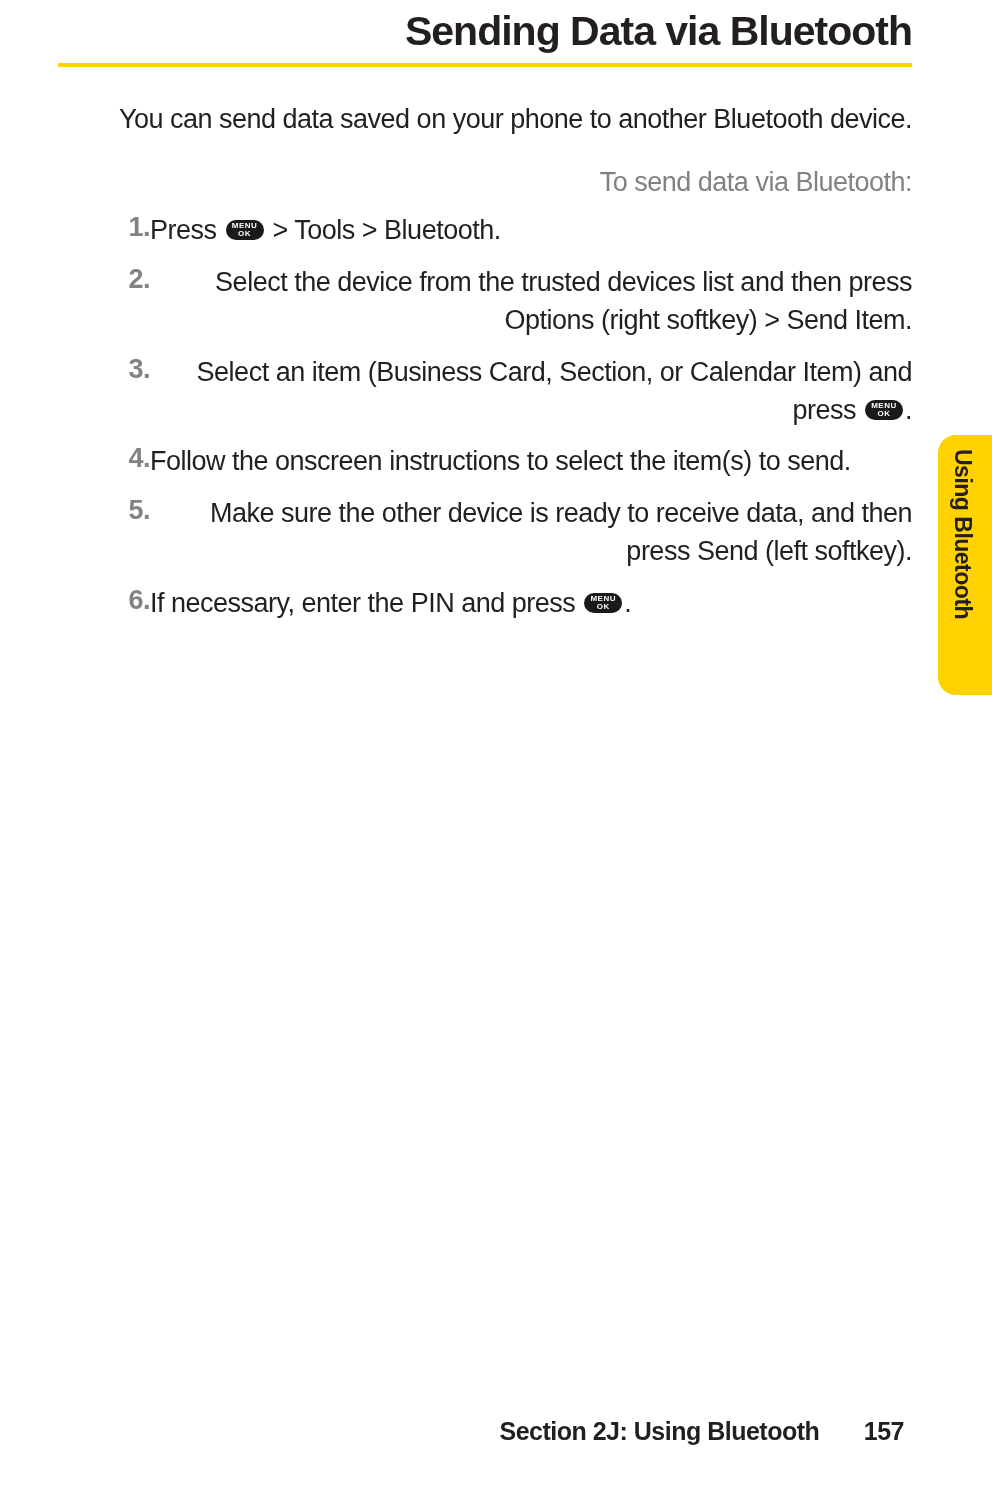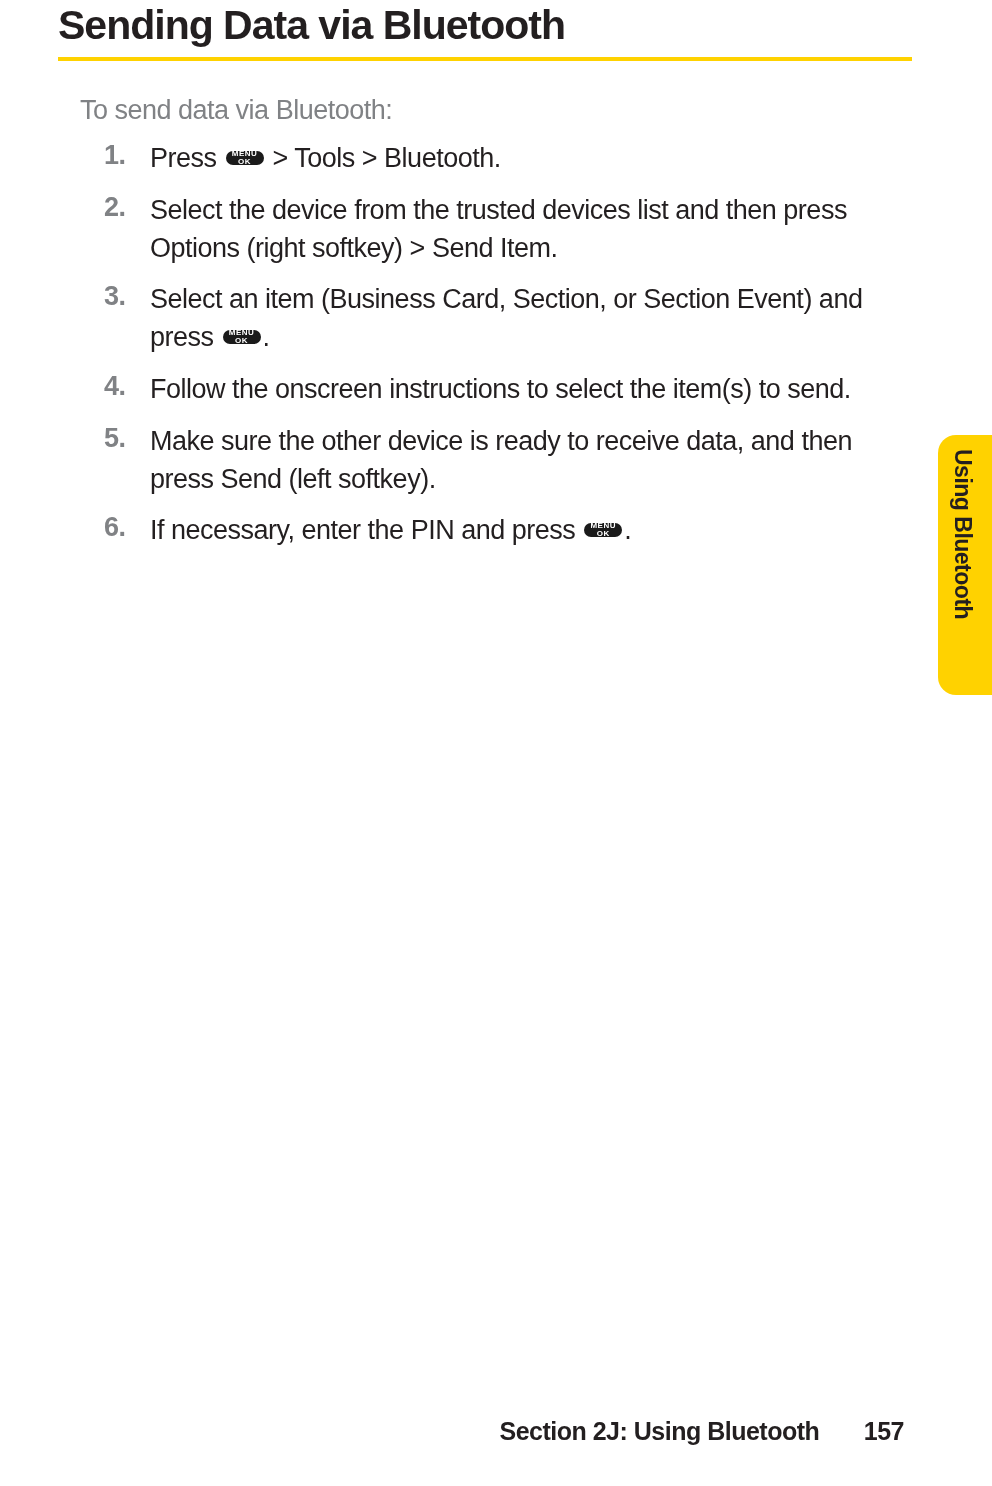--- a/index.html
+++ b/index.html
@@ -5,21 +5,22 @@
     * { margin: 0; padding: 0; box-sizing: border-box; }
     body {
       width: 992px;
       height: 1486px;
       background: #fff;
       font-family: Arial, Helvetica, sans-serif;
       position: relative;
       color: #231f20;
     }
     .content {
-      padding: 2px 80px 0 58px;
+      padding: 8px 80px 0 58px;
+      text-align: right;
     }
     .title {
       font-size: 41px;
       font-weight: bold;
       letter-spacing: -1px;
       color: #231f20;
       padding-top: 0;
     }
     .title-underline {
       height: 4px;
@@ -63,21 +64,21 @@
       font-size: 27px;
       line-height: 1.4;
       color: #231f20;
       letter-spacing: -0.5px;
     }
     .bold { font-weight: normal; }
     .menu-ok-icon {
       display: inline-flex;
       vertical-align: middle;
       width: 38px;
-      height: 14px;
+      height: 20px;
       background: #1a1a1a;
       border-radius: 10px;
       color: #fff;
       font-size: 7px;
       font-weight: bold;
       flex-direction: column;
       align-items: center;
       justify-content: center;
       line-height: 1;
       position: relative;
@@ -121,20 +122,21 @@
       margin-left: 38px;
     }
   </style>
 </head>
 <body>
 
 <div class="content">
   <h1 class="title">Sending Data via Bluetooth</h1>
   <div class="title-underline"></div>
 
+  <p class="intro">You can send data saved on your phone to another Bluetooth device.</p>
 
   <p class="subheading">To send data via Bluetooth:</p>
 
   <ol class="steps">
     <li>
       <span class="step-num">1.</span>
       <span class="step-text">
         <span>Press </span><span class="menu-ok-icon">
             <span class="t1">MENU</span>
             <span class="t2">OK</span>
@@ -143,21 +145,21 @@
     </li>
     <li>
       <span class="step-num">2.</span>
       <span class="step-text">
         <span>Select the device from the trusted devices list and then press </span><span class="bold">Options</span><span> (right softkey) </span><span class="bold">&gt; Send Item</span><span>.</span>
       </span>
     </li>
     <li>
       <span class="step-num">3.</span>
       <span class="step-text">
-        <span>Select an item (</span><span class="bold">Business Card</span><span>, </span><span class="bold">Section</span><span>, or </span><span class="bold">Section Event</span><span>) and press </span><span class="menu-ok-icon">
+        <span>Select an item (</span><span class="bold">Business Card</span><span>, </span><span class="bold">Section</span><span>, or </span><span class="bold">Calendar Item</span><span>) and press </span><span class="menu-ok-icon">
             <span class="t1">MENU</span>
             <span class="t2">OK</span>
           </span><span>.</span>
       </span>
     </li>
     <li>
       <span class="step-num">4.</span>
       <span class="step-text">Follow the onscreen instructions to select the item(s) to send.</span>
     </li>
     <li>

